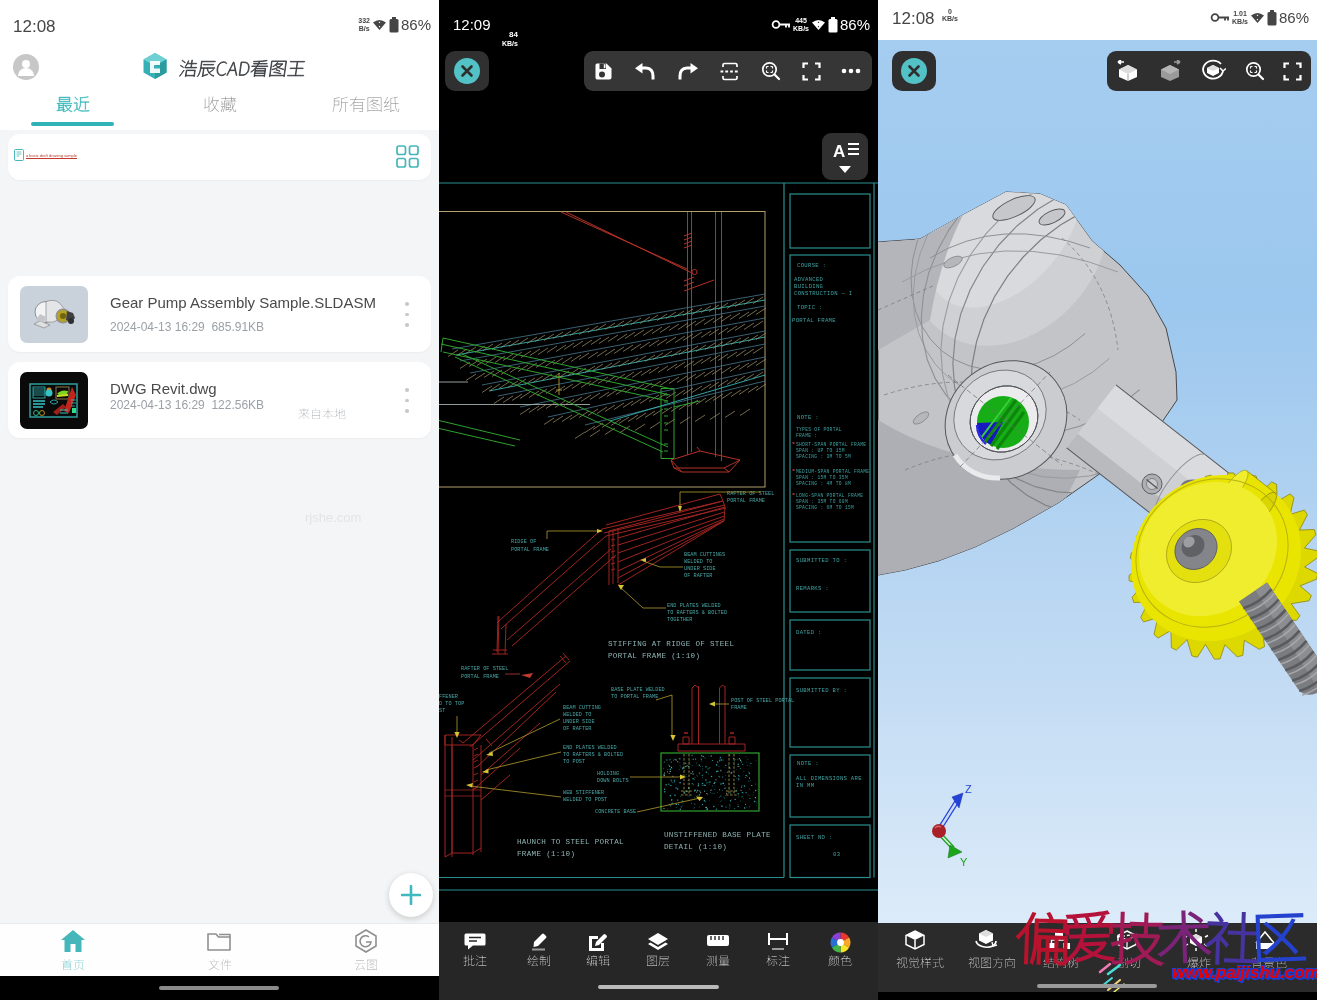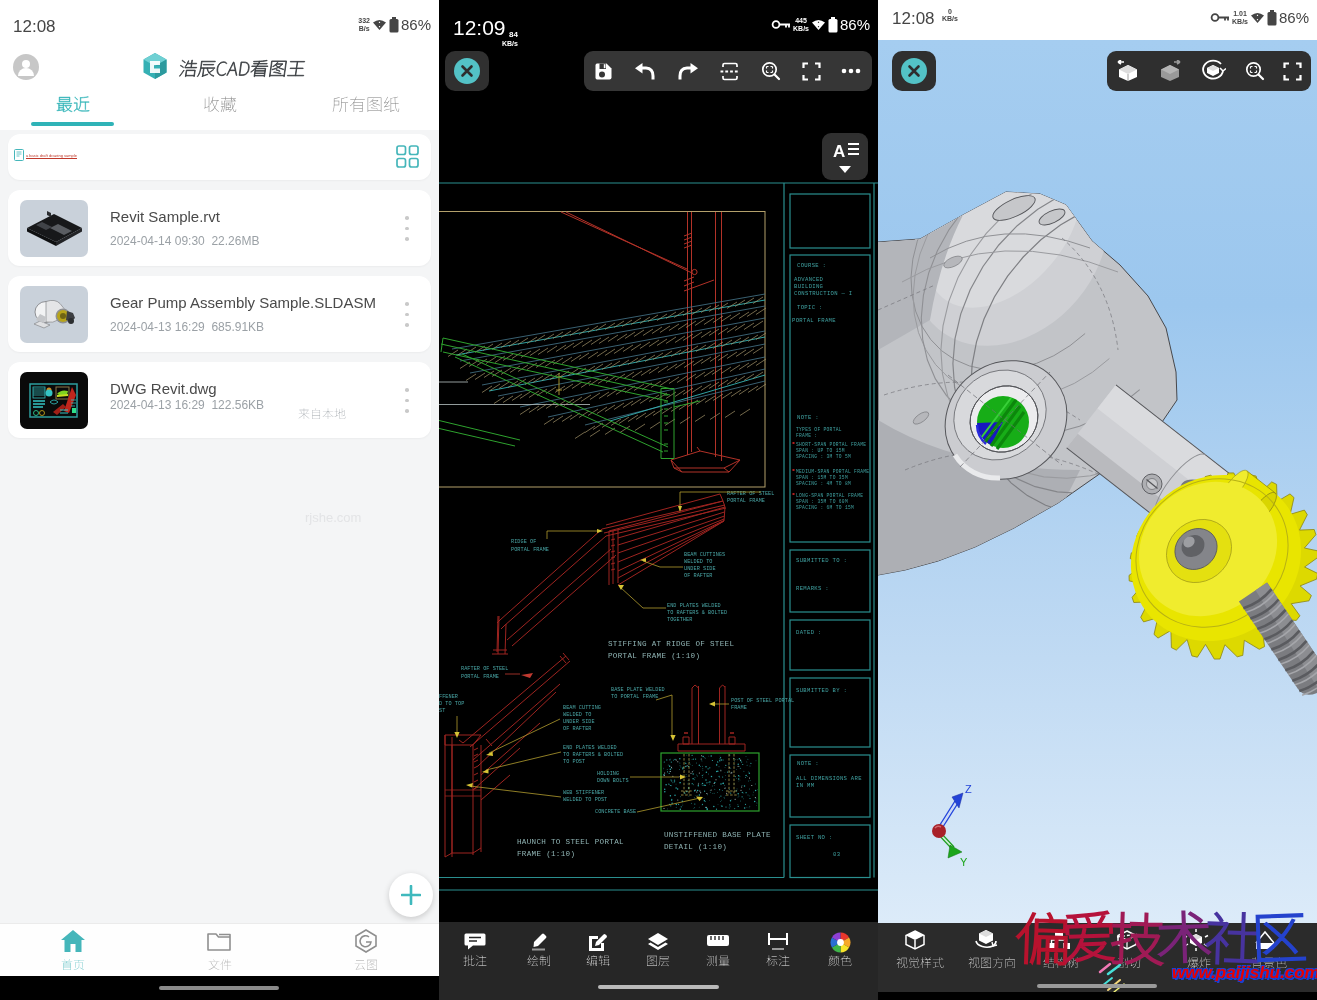--- a/index.html
+++ b/index.html
@@ -21,21 +21,21 @@
   .dots3{right:22px;width:4px;}
   .dots3 i{display:block;width:3.6px;height:3.6px;border-radius:50%;background:#c9c9c9;margin:0 0 7px 0;}
   .wmark{left:305px;top:510px;font-size:13px;color:#e3e4e6;}
   .fab{left:389px;top:873px;width:44px;height:44px;border-radius:50%;background:#fff;box-shadow:0 2px 6px rgba(0,0,0,0.18);display:flex;align-items:center;justify-content:center;}
   .nav{left:0;top:923px;width:439px;height:52px;background:#fefefe;border-top:1px solid #ebebeb;display:flex;}
   .nav div{flex:1;text-align:center;}
   .blkstrip{left:0;top:976px;width:439px;height:24px;background:#000;}
   .pill{height:4px;border-radius:2px;background:#8a8a8a;}
   
   #mid{left:439px;top:0;width:439px;height:1000px;background:#000;}
-  .mclock{left:14px;top:16px;font-size:21px;color:#fff;}
+  .mclock{left:14px;top:16px;font-size:15px;color:#fff;}
   .mspd{left:63px;top:15px;font-size:8px;font-weight:bold;color:#fff;text-align:right;line-height:1.1;margin-top:16px;}
   .mstat{right:8px;top:16px;display:flex;align-items:center;gap:2px;}
   .mpct{font-size:15px;color:#fff;}
   .xbtn{width:44px;height:40px;border-radius:10px;background:#303030;display:flex;align-items:center;justify-content:center;}
   .mtools{left:145px;top:51px;width:288px;height:40px;border-radius:9px;background:#363636;display:flex;align-items:center;justify-content:space-around;}
   .abtn{left:383px;top:133px;width:46px;height:47px;border-radius:9px;background:#303030;}
   .mbot{left:0;top:922px;width:439px;height:78px;background:#262626;}
   .mitem{position:absolute;top:10px;width:56px;text-align:center;}
   
   #right{left:878px;top:0;width:439px;height:1000px;background:#000;}
@@ -125,39 +125,20 @@
     <svg class="abs" style="right:12px;top:11px;" width="23" height="23" viewBox="0 0 23 23">
       <g fill="none" stroke="#45b6ba" stroke-width="1.7">
         <rect x="1" y="1" width="8.5" height="8.5" rx="2"></rect>
           <rect x="13.5" y="1" width="8.5" height="8.5" rx="2"></rect>
         <rect x="1" y="13.5" width="8.5" height="8.5" rx="2"></rect>
           <rect x="13.5" y="13.5" width="8.5" height="8.5" rx="2"></rect>
       </g>
     </svg>
   </div>
 
-  <div class="abs card fcard" style="top:190px;">
-    <div class="abs thumb" style="background:#c9d1da;">
-      <svg width="68" height="57" viewBox="0 0 68 57">
-        <path d="M34 14 L62 28 L36 42 L7 28 Z" fill="#17181a"></path>
-        <path d="M7 28 L36 42 L36 46 L7 31.5 Z" fill="#0e0f10"></path>
-        <path d="M62 28 L36 42 L36 46 L62 31.5 Z" fill="#222326"></path>
-        <path d="M38 24 L52 31 L44 35 L30 28 Z" fill="#5a5d62"></path>
-        <path d="M22 22 L32 27 L26 30 L16 25 Z" fill="#404348"></path>
-        <path d="M27 15 l4 2 v-4 l-4 -2 Z" fill="#2a2c2f"></path>
-      </svg>
-    </div>
-    <div class="abs ftitle" style="top:18px;">Revit Sample.rvt</div>
-    <div class="abs fsub" style="top:44px;">2024-04-14 09:30&nbsp; 22.26MB</div>
-    <div class="abs dots3" style="top:26px;">
-        <i></i>
-        <i></i>
-        <i></i>
-      </div>
-  </div>
 
   <div class="abs card fcard" style="top:276px;">
     <div class="abs thumb" style="background:#c9d1da;">
       <svg width="68" height="57" viewBox="0 0 68 57">
         <ellipse cx="26" cy="26" rx="11" ry="10.5" fill="#f2f3f4" stroke="#77797c" stroke-width="0.8"></ellipse>
         <path d="M26 15.5 q9 -3 14 2 l4 5 -5 11 q-6 4 -13 2.5 Z" fill="#e4e5e7" stroke="#85878a" stroke-width="0.7"></path>
         <circle cx="43" cy="30" r="7.5" fill="#8f9194"></circle>
         <circle cx="43" cy="30" r="6" fill="#b7a41c"></circle>
         <circle cx="43" cy="30" r="3" fill="#6f6414"></circle>
         <path d="M47 25 l6 2 2 5 -4 4 -5 -2 Z" fill="#3d3f42"></path>

